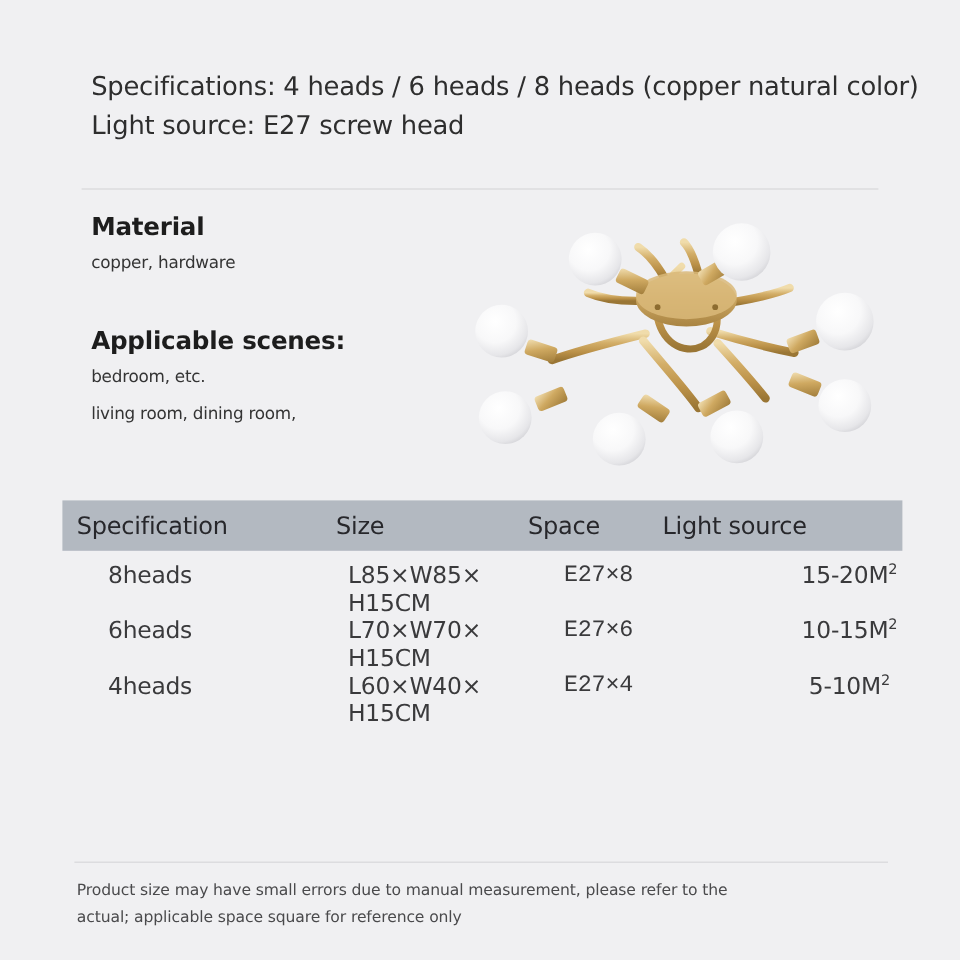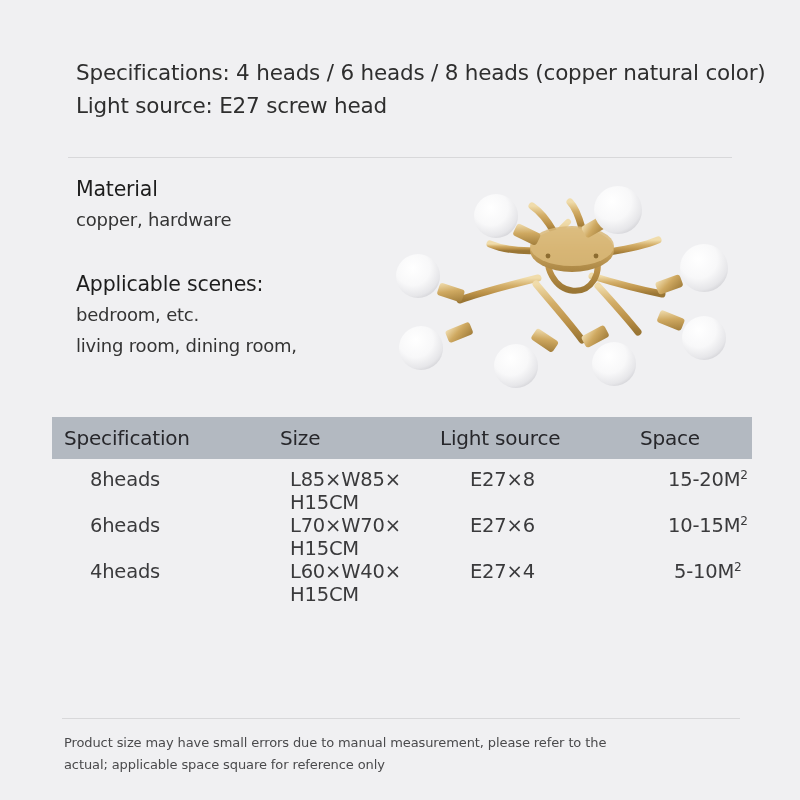--- a/index.html
+++ b/index.html
@@ -57,27 +57,27 @@
 
   
   .info {
     position: absolute;
     left: 76px;
     top: 174px;
     width: 320px;
   }
   .info-heading {
     font-size: 20.5px;
-    font-weight: normal;
+    font-weight: bold;
     line-height: 30px;
     color: #1d1d1d;
     letter-spacing: -0.2px;
   }
   .info-text {
-    font-size: 18px;
+    font-size: 14px;
     line-height: 31px;
     color: #343434;
     letter-spacing: -0.2px;
   }
   .info-gap {
     height: 34px;
   }
 
   
   .product {
@@ -124,21 +124,21 @@
     color: #3a3a3c;
     letter-spacing: -0.2px;
   }
   .c-spec  { width: 228px; padding-left: 12px; box-sizing: border-box; }
   .c-size  { width: 160px; box-sizing: border-box; }
   .c-src   { width: 200px; box-sizing: border-box; }
   .c-space { width: 112px; box-sizing: border-box; }
 
   .table-row .c-spec  { padding-left: 38px; }
   .table-row .c-size  { padding-left: 10px; }
-  .table-row .c-src   { padding-left: 30px; }
+  .table-row .c-src   { padding-left: 30px; font-family: Liberation Mono, monospace; }
   .table-row .c-space { padding-left: 28px; }
 
   .table-row .c-space.narrow { padding-left: 34px; }
 
   sup {
     font-size: 0.62em;
     vertical-align: super;
     line-height: 0;
   }
 
@@ -246,22 +246,22 @@
         <circle cx="130" cy="208" r="22" fill="url(#bulbGrad)"></circle>
         <circle cx="228" cy="206" r="22" fill="url(#bulbGrad)"></circle>
       </g>
     </svg>
   </div>
 
   <div class="table">
     <div class="table-header">
       <div class="cell c-spec">Specification</div>
       <div class="cell c-size">Size</div>
+      <div class="cell c-space">Space</div>
       <div class="cell c-src">Light source</div>
-      <div class="cell c-space">Space</div>
     </div>
 
     <div class="table-body">
       <div class="table-row">
         <div class="cell c-spec">8heads</div>
         <div class="cell c-size">L85×W85× H15CM</div>
         <div class="cell c-src">E27×8</div>
         <div class="cell c-space"><span>15-20M</span><sup>2</sup></div>
       </div>
 

